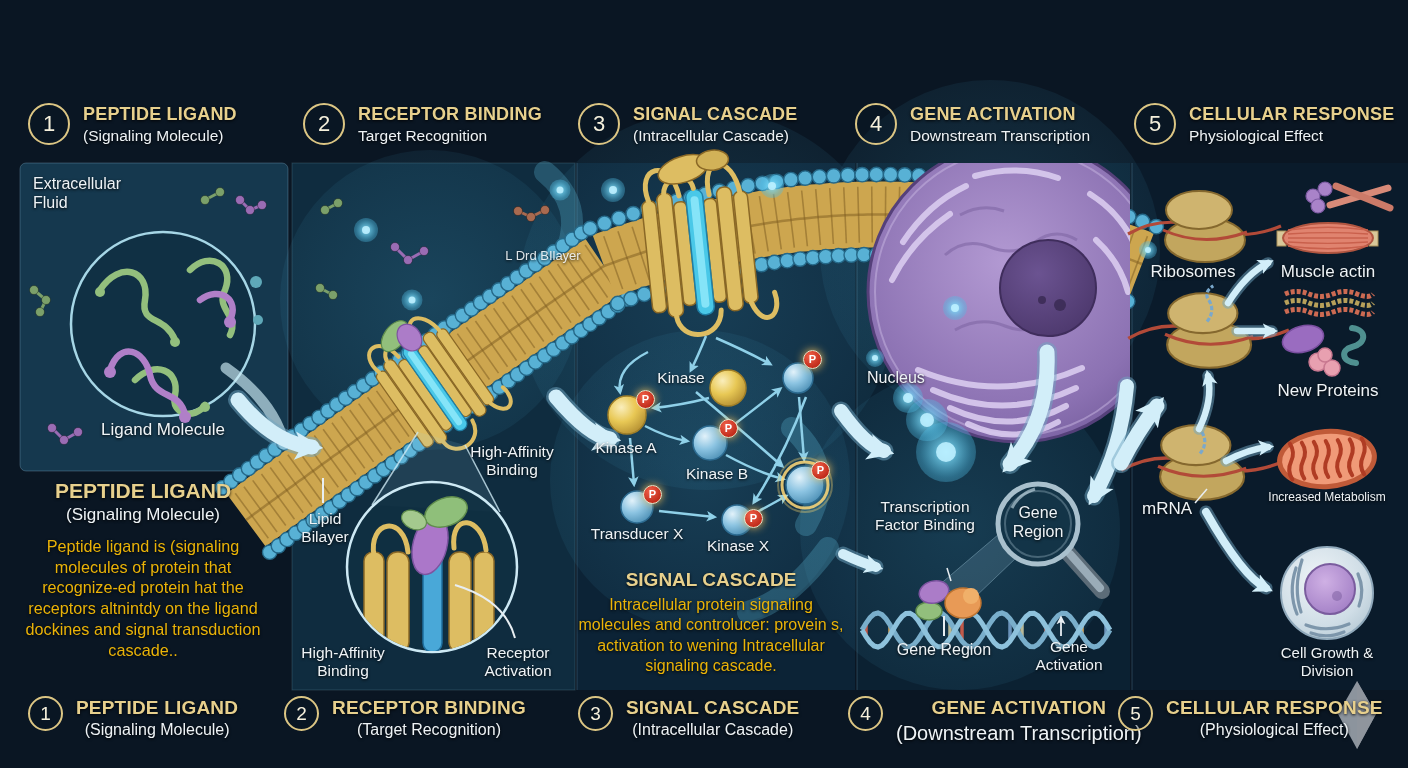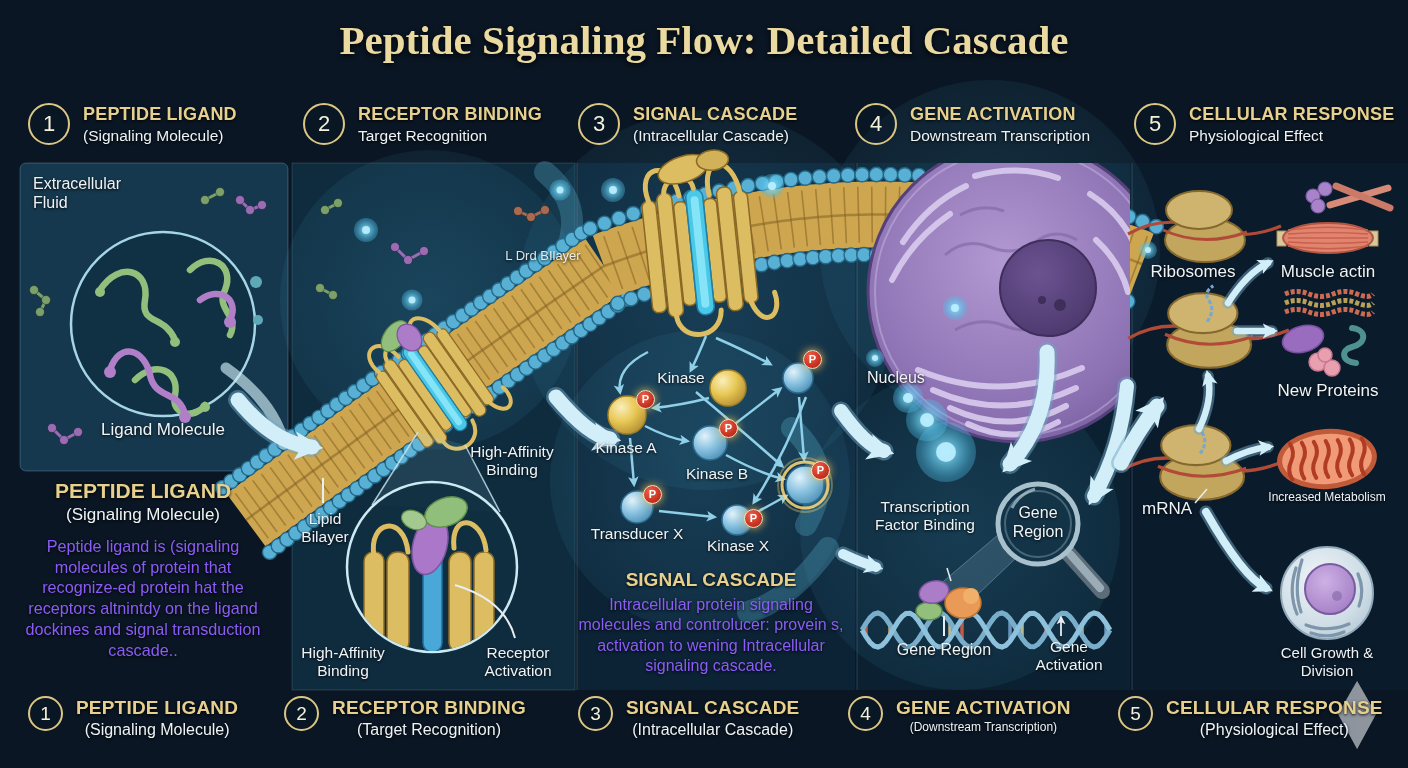--- a/index.html
+++ b/index.html
@@ -18,21 +18,21 @@
             text-shadow:0 1px 3px rgba(0,0,0,.9);white-space:nowrap;}
   .st-sub{font-size:15.5px;color:#eef3f6;line-height:1.3;text-shadow:0 1px 3px rgba(0,0,0,.9);white-space:nowrap;}
   .ctr{text-align:center;}
   .lbl{position:absolute;z-index:5;font-size:15.5px;color:#eef3f6;line-height:1.18;
        text-shadow:0 1px 3px rgba(0,0,0,.95);text-align:center;transform:translateX(-50%);white-space:nowrap;}
   .wrap{white-space:normal;}
   .left{transform:none;text-align:left;}
   .block{position:absolute;z-index:5;transform:translateX(-50%);text-align:center;}
   .bk-h{font-weight:bold;font-size:21px;color:#e7d08d;text-shadow:0 1px 3px rgba(0,0,0,.9);}
   .bk-s{font-size:17px;color:#eef3f6;margin-top:2px;text-shadow:0 1px 3px rgba(0,0,0,.9);}
-  .bk-b{font-size:16.2px;color:#8b5cf6;line-height:1.28;margin-top:11px;text-shadow:0 1px 3px rgba(0,0,0,.9);}
+  .bk-b{font-size:16.2px;color:#eab308;line-height:1.28;margin-top:11px;text-shadow:0 1px 3px rgba(0,0,0,.9);}
   .pbadge{position:absolute;z-index:6;width:19px;height:19px;border-radius:50%;box-sizing:border-box;
           background:radial-gradient(circle at 35% 30%,#f06048,#c22d1c 70%);
           border:1.5px solid #f2e6c4;box-shadow:0 0 8px rgba(255,200,90,.9);
           color:#fff;font-weight:bold;font-size:11px;line-height:16px;text-align:center;}
 </style>
 </head>
 <body>
 
 <div id="canvas">
   <svg id="art" width="1408" height="768">
@@ -622,21 +622,20 @@
       <path d="M841,411 Q866,446 884,451" fill="none" stroke="#6fa6c2" stroke-width="19" opacity="0.5" stroke-linecap="round"></path>
       <path d="M841,411 Q866,446 884,451" fill="none" stroke="#d2eef9" stroke-width="14" stroke-linecap="round" marker-end="url(#mkBig)"></path>
       <path d="M843,554 Q862,563 876,567" fill="none" stroke="#6fa6c2" stroke-width="15" opacity="0.5" stroke-linecap="round"></path>
       <path d="M843,554 Q862,563 876,567" fill="none" stroke="#d2eef9" stroke-width="10" stroke-linecap="round" marker-end="url(#mkBig)"></path>
       <path d="M1121,463 Q1137,432 1157,406" fill="none" stroke="#6fa6c2" stroke-width="20" opacity="0.5" stroke-linecap="round"></path>
       <path d="M1121,463 Q1137,432 1157,406" fill="none" stroke="#d2eef9" stroke-width="15" stroke-linecap="round" marker-end="url(#mkBig)"></path>
       <polygon points="1357,681 1376,714 1357,749 1338,714" fill="#aab0b8" opacity="0.82"></polygon>
       <polygon points="1357,681 1376,714 1357,749" fill="#8f959d" opacity="0.85"></polygon>
     </svg>
 
-  <div class="title">Peptide Signaling Flow: Detailed Cascade</div>
 
   <div class="stage" style="left:28px;top:103px;">
     <div class="num">1</div>
     <div>
         <div class="st-title">PEPTIDE LIGAND</div>
          <div class="st-sub">(Signaling Molecule)</div>
       </div>
   </div>
   <div class="stage" style="left:303px;top:103px;">
     <div class="num">2</div>
@@ -729,21 +728,21 @@
     <div class="num num-sm">3</div>
     <div class="ctr">
         <div class="st-title" style="font-size:19px;">SIGNAL CASCADE</div>
          <div class="st-sub" style="font-size:16px;">(Intracellular Cascade)</div>
       </div>
   </div>
   <div class="stage" style="left:848px;top:696px;">
     <div class="num num-sm">4</div>
     <div class="ctr">
         <div class="st-title" style="font-size:19px;">GENE ACTIVATION</div>
-         <div class="st-sub" style="font-size:12px;">(Downstream Transcription)</div>
+         <div class="st-sub" style="font-size:20px;">(Downstream Transcription)</div>
       </div>
   </div>
   <div class="stage" style="left:1118px;top:696px;">
     <div class="num num-sm">5</div>
     <div class="ctr">
         <div class="st-title" style="font-size:19px;">CELLULAR RESPONSE</div>
          <div class="st-sub" style="font-size:16px;">(Physiological Effect)</div>
       </div>
   </div>
 </div>

